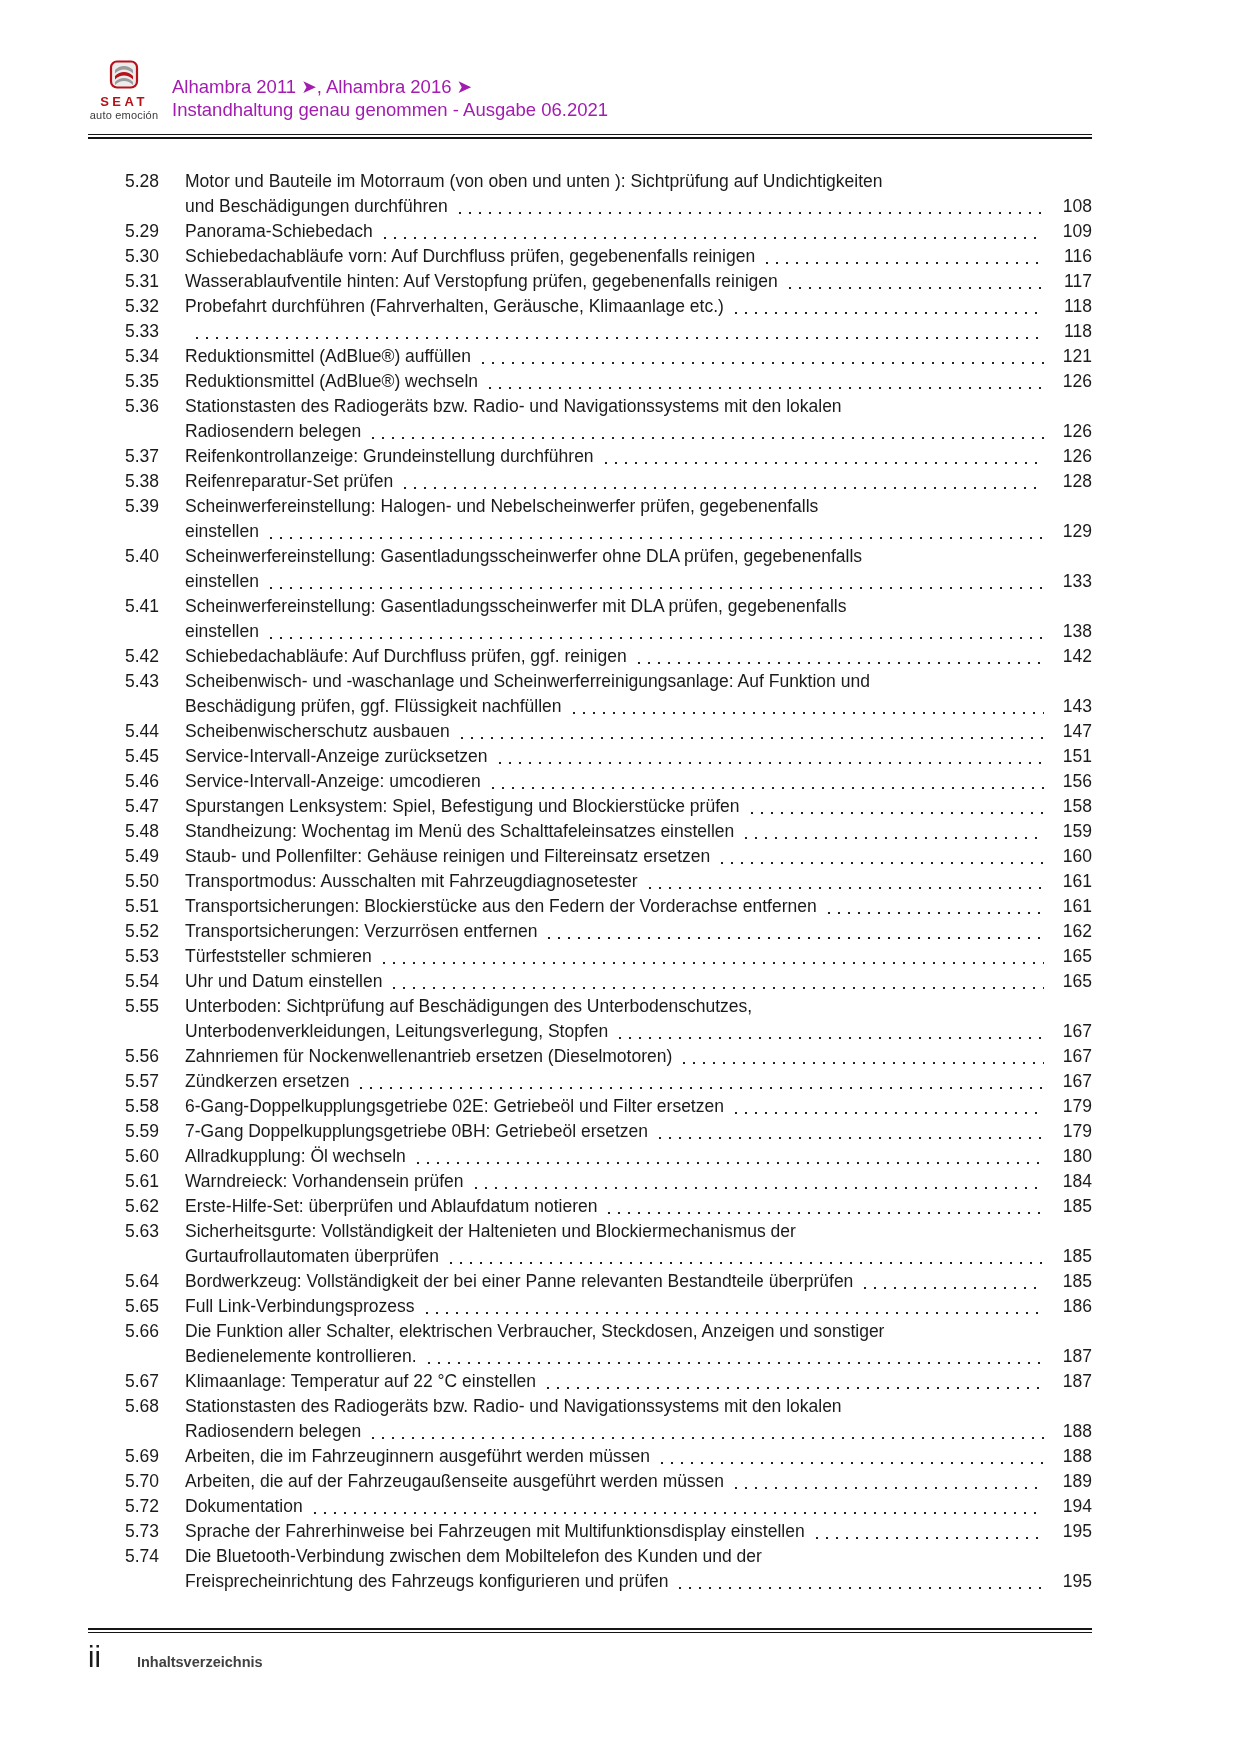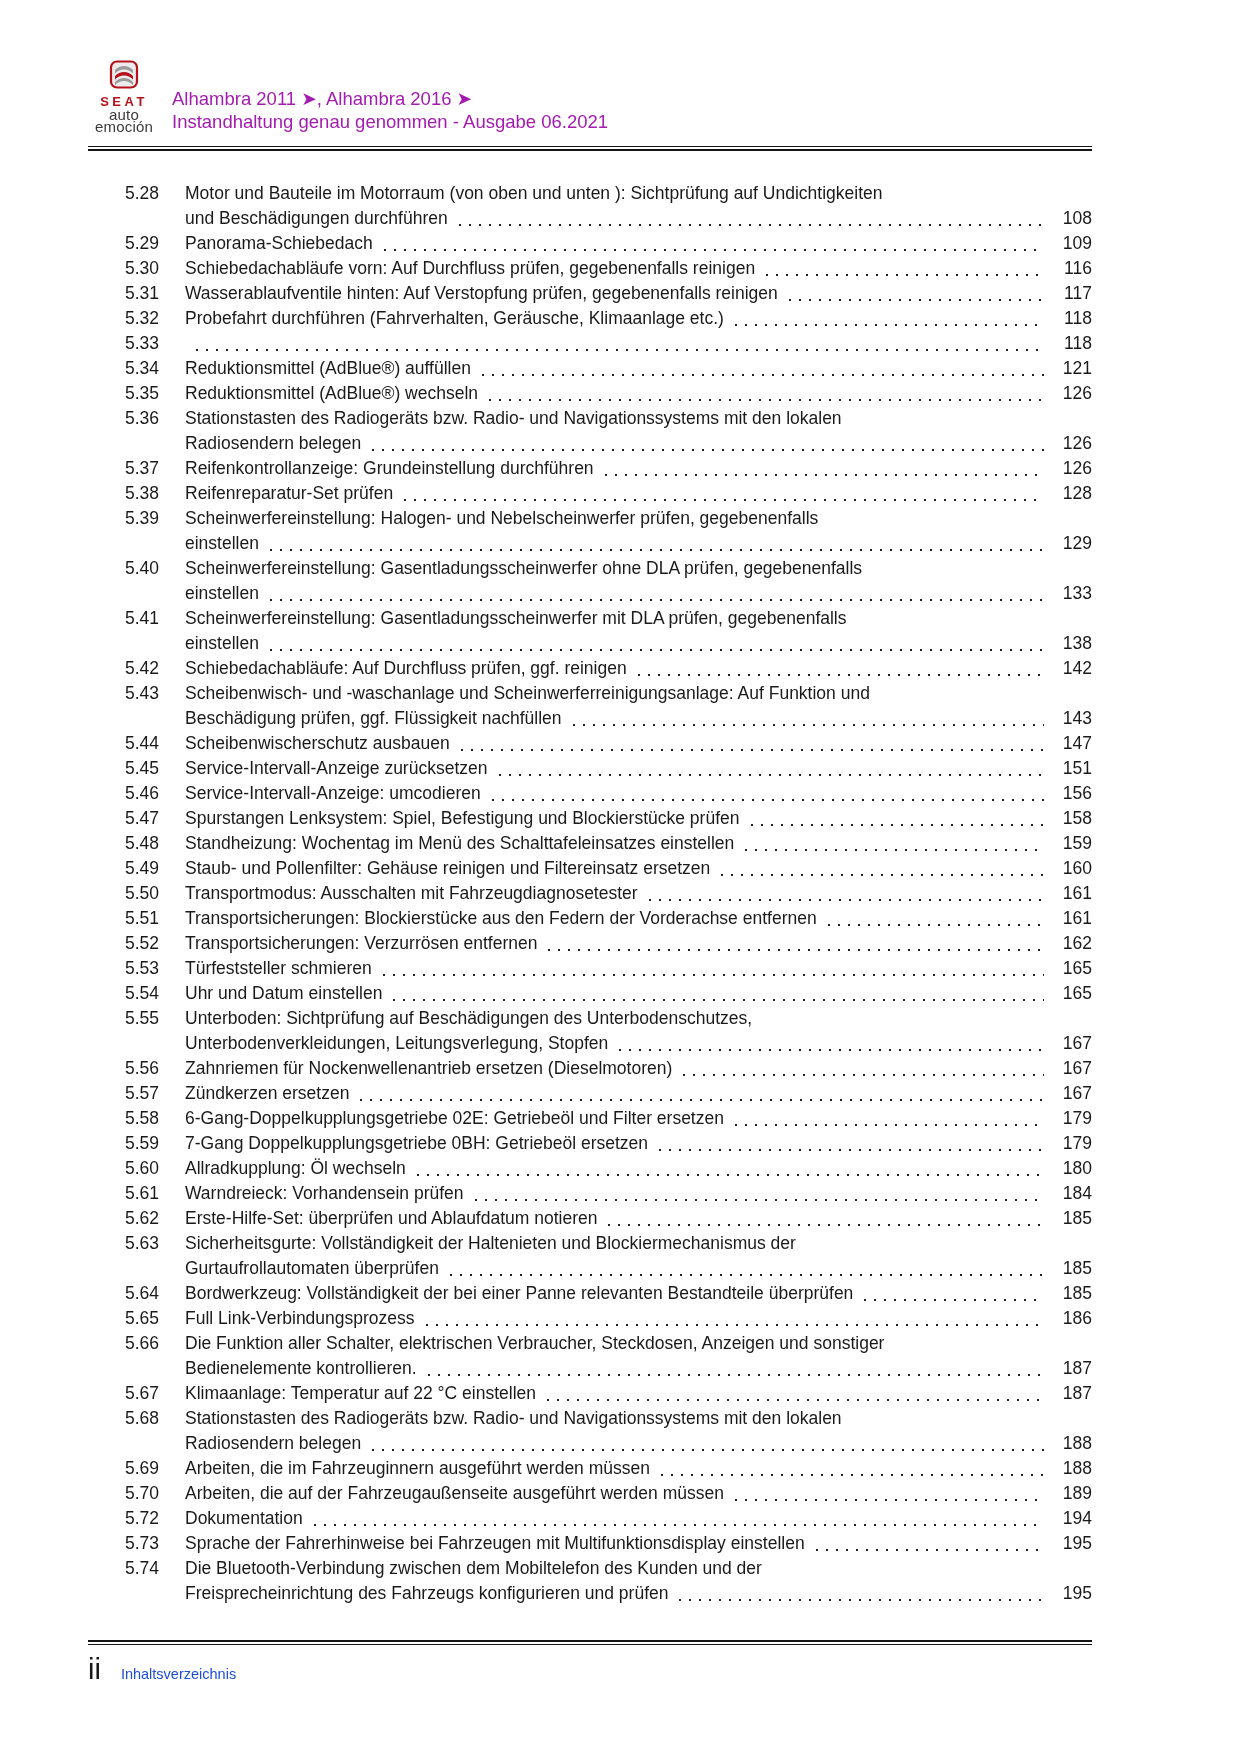--- a/index.html
+++ b/index.html
@@ -14,21 +14,21 @@
   .content { margin-left:88px; width:1004px; }
 
   
   .header { padding-top:60px; display:flex; align-items:flex-end; }
   .logo { width:72px; flex:none; text-align:center; }
   .logo svg { display:block; margin:0 auto; }
   .brand {
     color:#b5121b; font-weight:bold; font-size:13px;
     letter-spacing:3.5px; line-height:14px; margin-top:1px;
   }
-  .tagline { color:#3a3a3a; font-size:15px; line-height:12px; letter-spacing:0.2px; }
+  .tagline { color:#3a3a3a; font-size:11px; line-height:12px; letter-spacing:0.2px; }
   .titles { margin-left:12px; font-size:18.5px; line-height:22.5px; color:#a21caf; }
 
   .header-rule {
     margin-top:13px; height:2px;
     border-top:1px solid #151515; border-bottom:2.5px solid #151515;
   }
 
   
   .toc { margin-top:30px; font-size:17.5px; line-height:25px; }
   .entry { display:flex; }
@@ -43,21 +43,21 @@
   }
   .pagecol { flex:none; min-width:40px; text-align:right; }
 
   
   .footer-rule {
     margin-top:34px; height:2px;
     border-top:2.5px solid #151515; border-bottom:1px solid #151515;
   }
   .footer { display:flex; align-items:baseline; margin-top:8px; }
   .folio { font-size:29px; line-height:32px; }
-  .section { font-size:14.5px; margin-left:20px; color:#1d4ed8; }
+  .section { font-size:14.5px; margin-left:36px; color:#404040;font-weight:bold; }
 </style>
 </head>
 <body>
 
 <div class="page">
   <div class="content">
 
     <div class="header">
       <div class="logo">
         <span>

